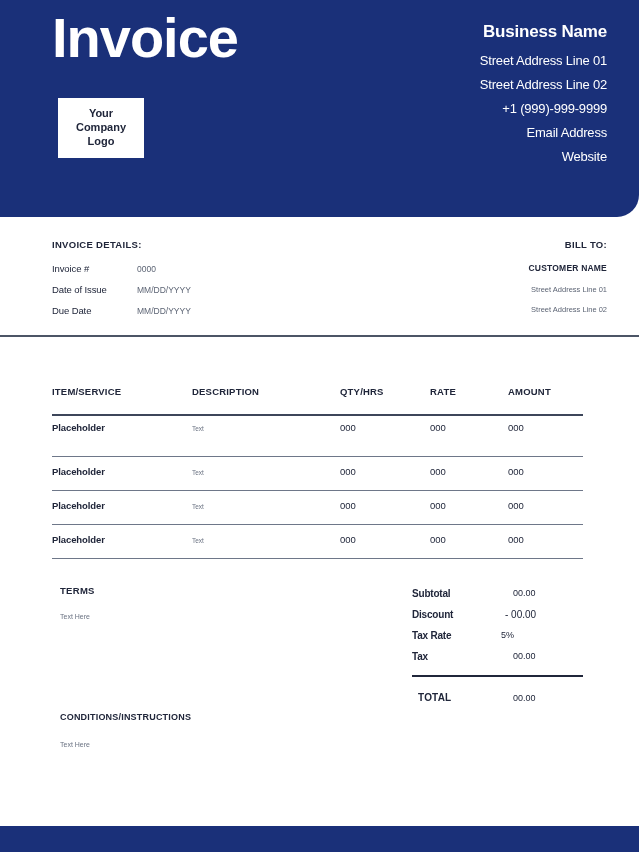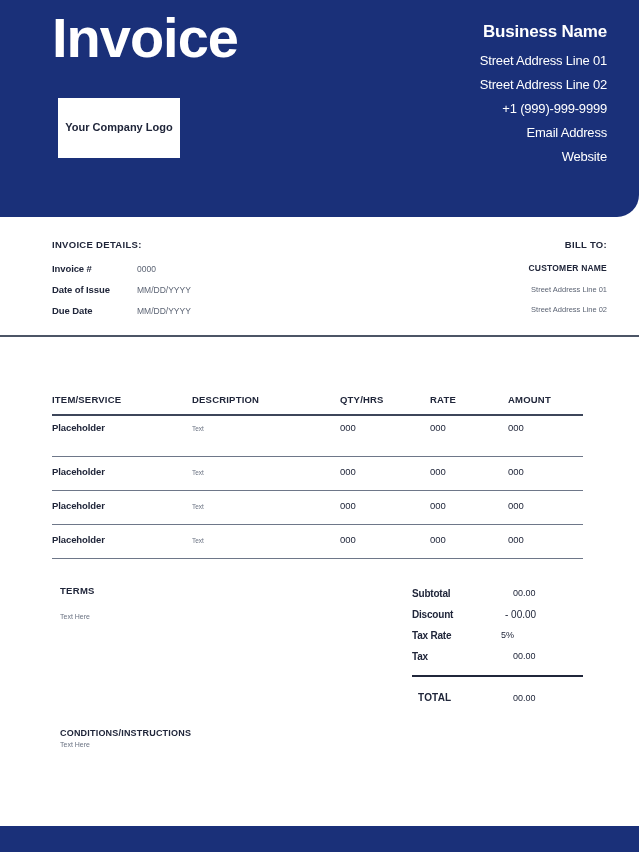--- a/index.html
+++ b/index.html
@@ -35,21 +35,21 @@
     color: #ffffff;
     font-size: 56px;
     font-weight: bold;
     letter-spacing: -1px;
     line-height: 1;
   }
   .logo-box {
     position: absolute;
     left: 58px;
     top: 98px;
-    width: 122px;
+    width: 86px;
     height: 60px;
     background: #ffffff;
     display: flex;
     align-items: center;
     justify-content: center;
     text-align: center;
   }
   .logo-text {
     color: #20263a;
     font-size: 11px;
@@ -97,21 +97,21 @@
   .detail-row {
     position: absolute;
     left: 52px;
     width: 250px;
     font-size: 9px;
   }
   .detail-row .dk {
     position: absolute;
     left: 0;
     top: 0;
-    font-weight: bold;
+    font-weight: normal;
     color: #20263a;
     font-size: 9.5px;
     letter-spacing: -0.1px;
   }
   .detail-row .dv {
     position: absolute;
     left: 85px;
     top: 0.5px;
     color: #5c6474;
     font-size: 8.5px;
@@ -161,21 +161,21 @@
   .col-qty    { left: 340px; }
   .col-rate   { left: 430px; }
   .col-amount { left: 508px; }
 
   .th {
     position: absolute;
     font-size: 9.5px;
     font-weight: bold;
     color: #20263a;
     letter-spacing: 0.2px;
-    top: 24px;
+    top: 16px;
   }
   .rule {
     position: absolute;
     left: 52px;
     width: 531px;
     background: #3d465a;
   }
   .rule-head { height: 2px; }
   .rule-thin { height: 1.3px; background: #6e7789; }
 
@@ -213,21 +213,21 @@
   .terms-body {
     position: absolute;
     left: 60px;
     top: 613px;
     font-size: 7px;
     color: #6b7383;
   }
   .cond-title {
     position: absolute;
     left: 60px;
-    top: 728px;
+    top: 712px;
     font-size: 9px;
     font-weight: bold;
     color: #20263a;
     letter-spacing: 0.2px;
   }
   .cond-body {
     position: absolute;
     left: 60px;
     top: 741px;
     font-size: 7px;

